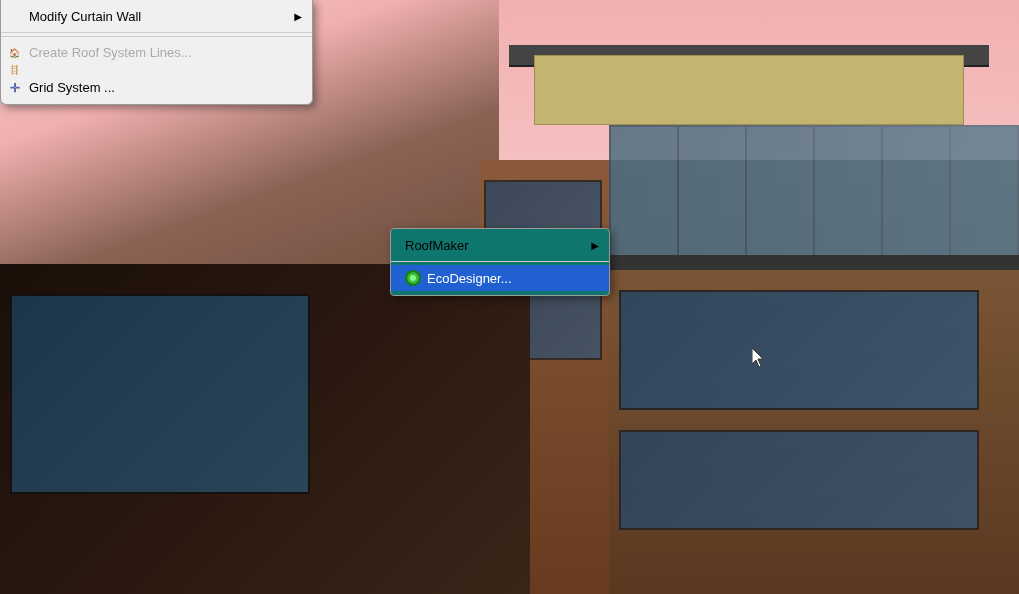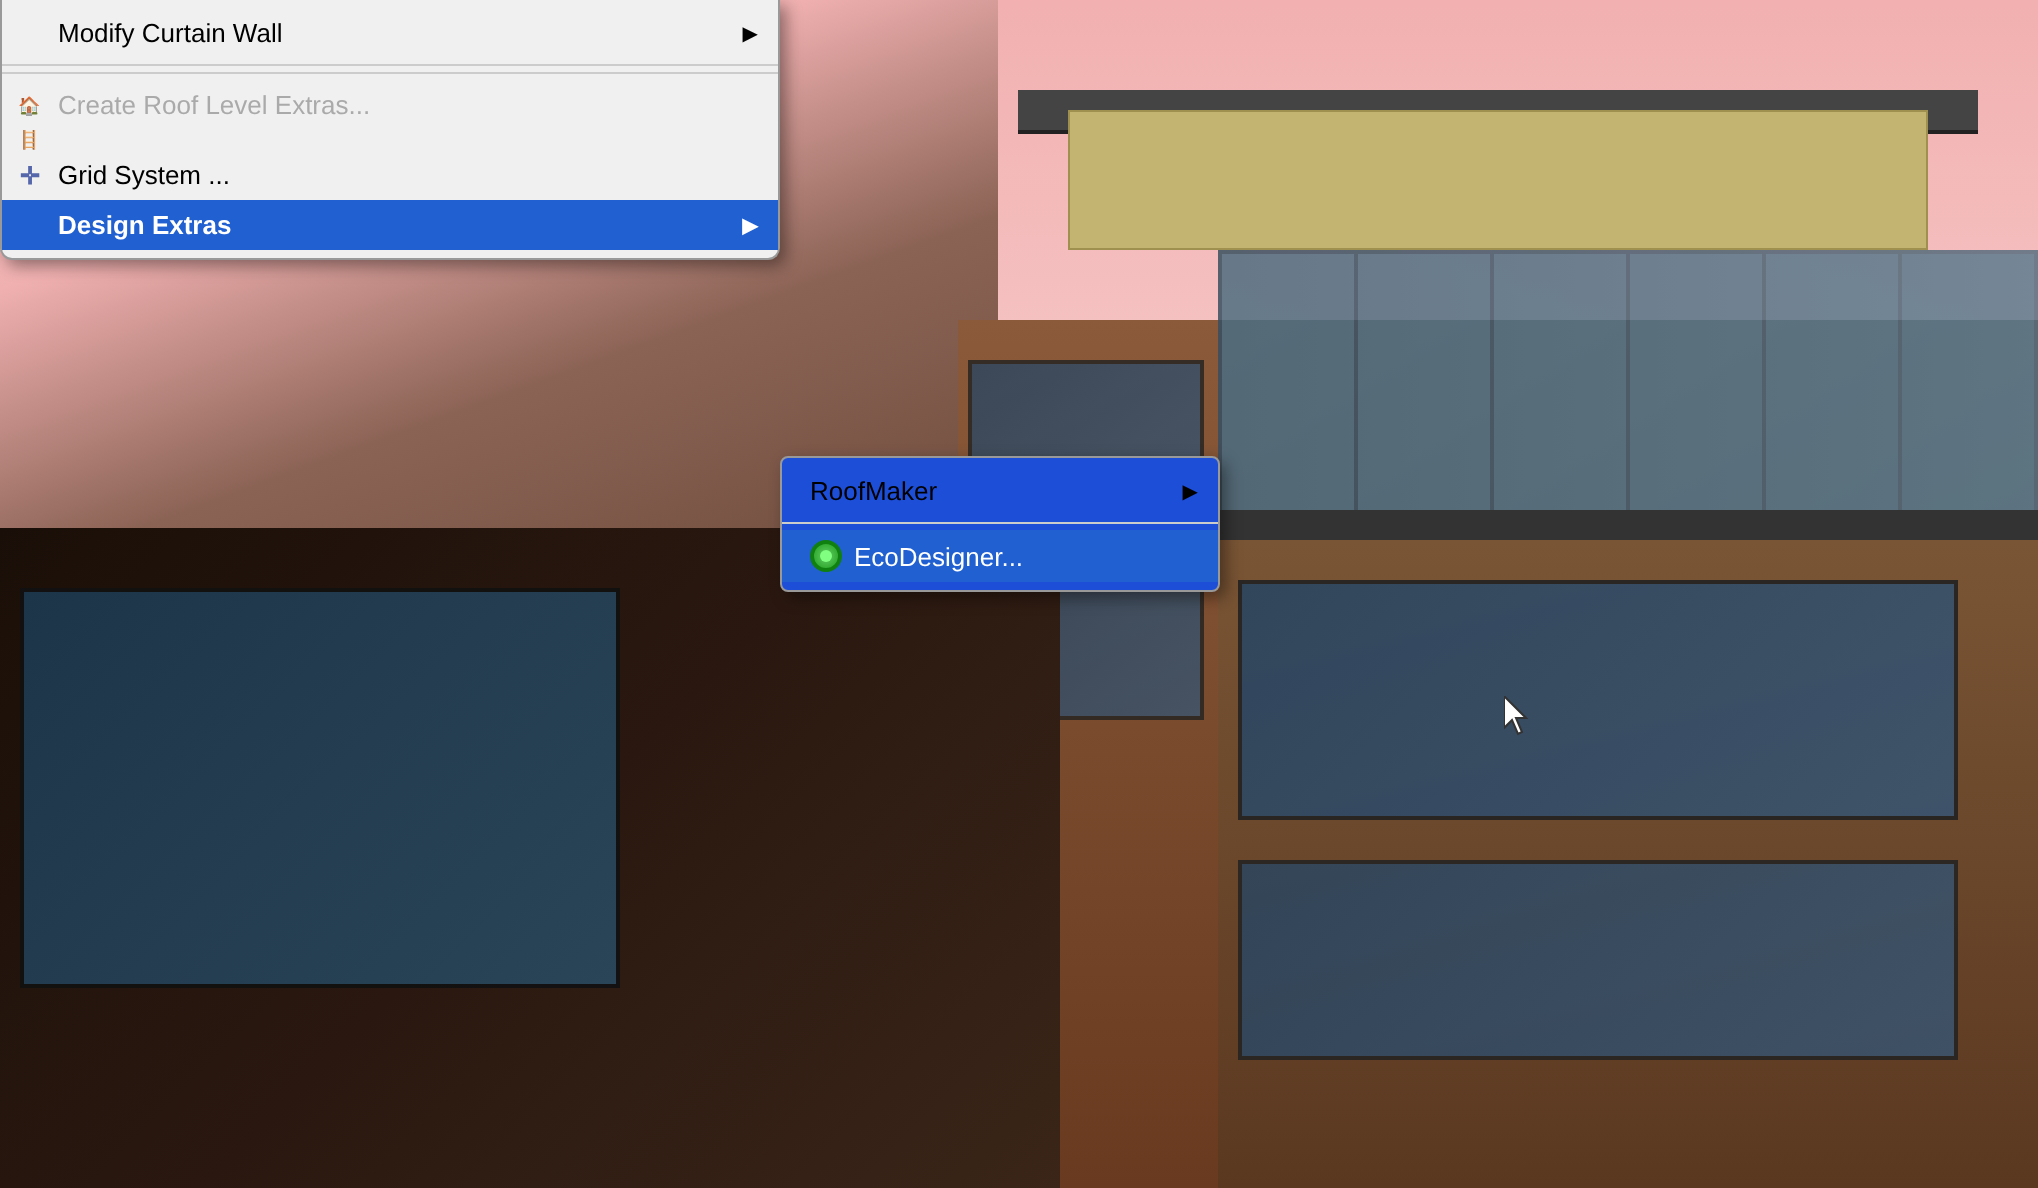--- a/index.html
+++ b/index.html
@@ -31,21 +31,21 @@
       width: 520px;
       height: 160px;
       background: linear-gradient(180deg, #f2b0b0 0%, #f5c0c0 100%);
     }
 
     
     .context-menu {
       position: absolute;
       top: 0;
       left: 0;
-      width: 390px;
+      width: 313px;
       background: #f0f0f0;
       border: 1px solid #999;
       border-top: none;
       border-radius: 0 0 6px 6px;
       box-shadow: 3px 3px 8px rgba(0,0,0,0.4);
       padding: 4px 0;
       z-index: 100;
     }
 
     .menu-item {
@@ -102,21 +102,21 @@
       position: absolute;
       left: 6px;
     }
 
     
     .submenu {
       position: absolute;
       top: 228px;
       left: 390px;
       width: 220px;
-      background: #1d4ed8;
+      background: #0f766e;
       border: 1px solid #999;
       border-radius: 4px;
       box-shadow: 3px 3px 8px rgba(0,0,0,0.4);
       padding: 4px 0;
       z-index: 101;
     }
 
     .submenu-item {
       padding: 5px 20px 5px 14px;
       color: #000;
@@ -210,36 +210,33 @@
     <span>Modify Curtain Wall</span>
   </div>
 
   <div class="menu-separator"></div>
 
 
   <div class="menu-separator"></div>
 
   <div class="menu-item disabled">
     <span class="menu-icon" style="color:#aaa;font-size:9px;">🏠</span>
-    <span>Create Roof Level Extras...</span>
+    <span>Create Roof System Lines...</span>
   </div>
 
   <div class="menu-item disabled">
     <span class="menu-icon" style="color:#aaa;font-size:9px;">🪜</span>
   </div>
 
 
   <div class="menu-item">
     <span class="menu-icon" style="color:#5566aa;font-size:12px;font-weight:bold;">✛</span>
     <span>Grid System ...</span>
   </div>
 
-  <div class="menu-item active-item has-submenu">
-    <span>Design Extras</span>
-  </div>
 </div>
 
 <div class="submenu">
 
   <div class="submenu-item has-submenu">
     <span>RoofMaker</span>
   </div>
 
 
   <div class="menu-separator"></div>

